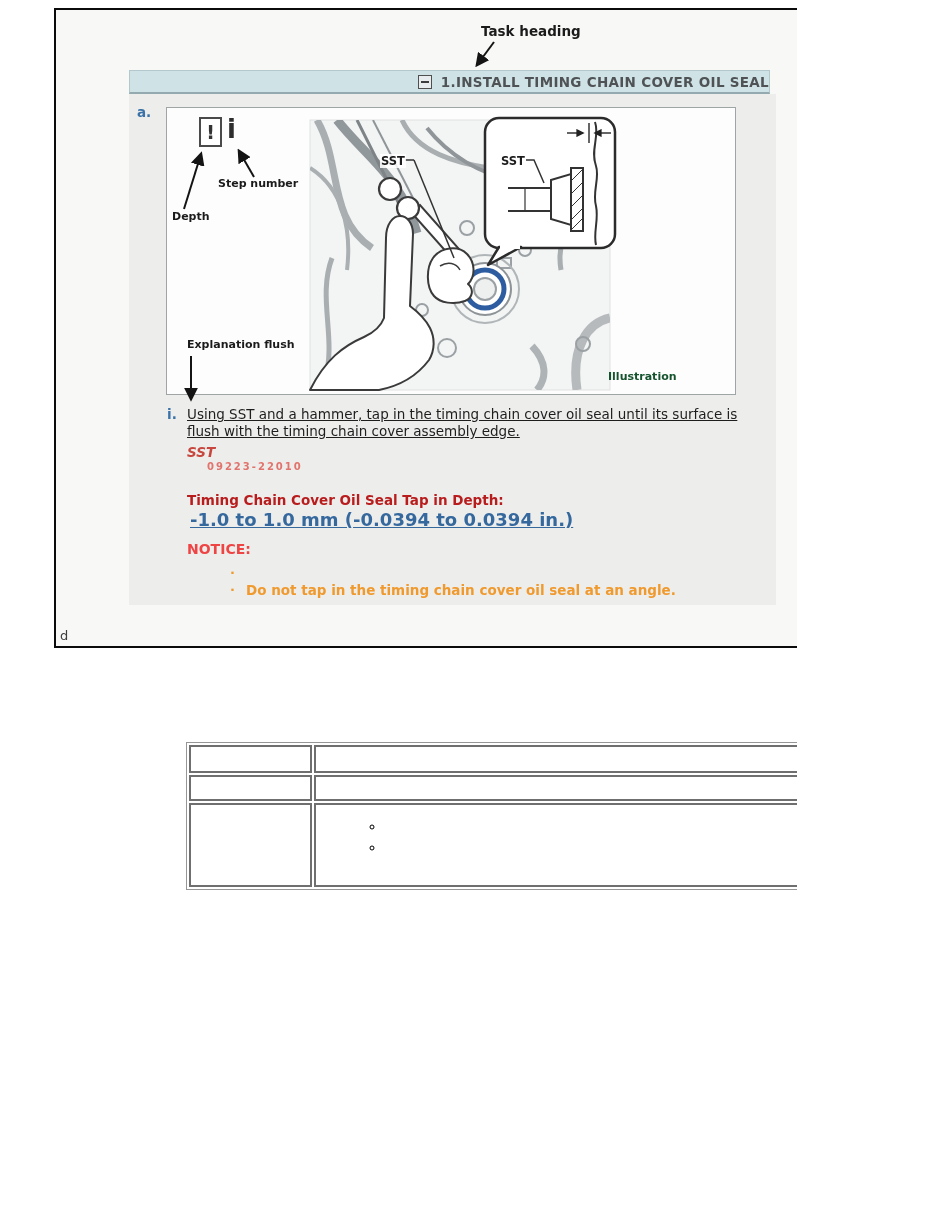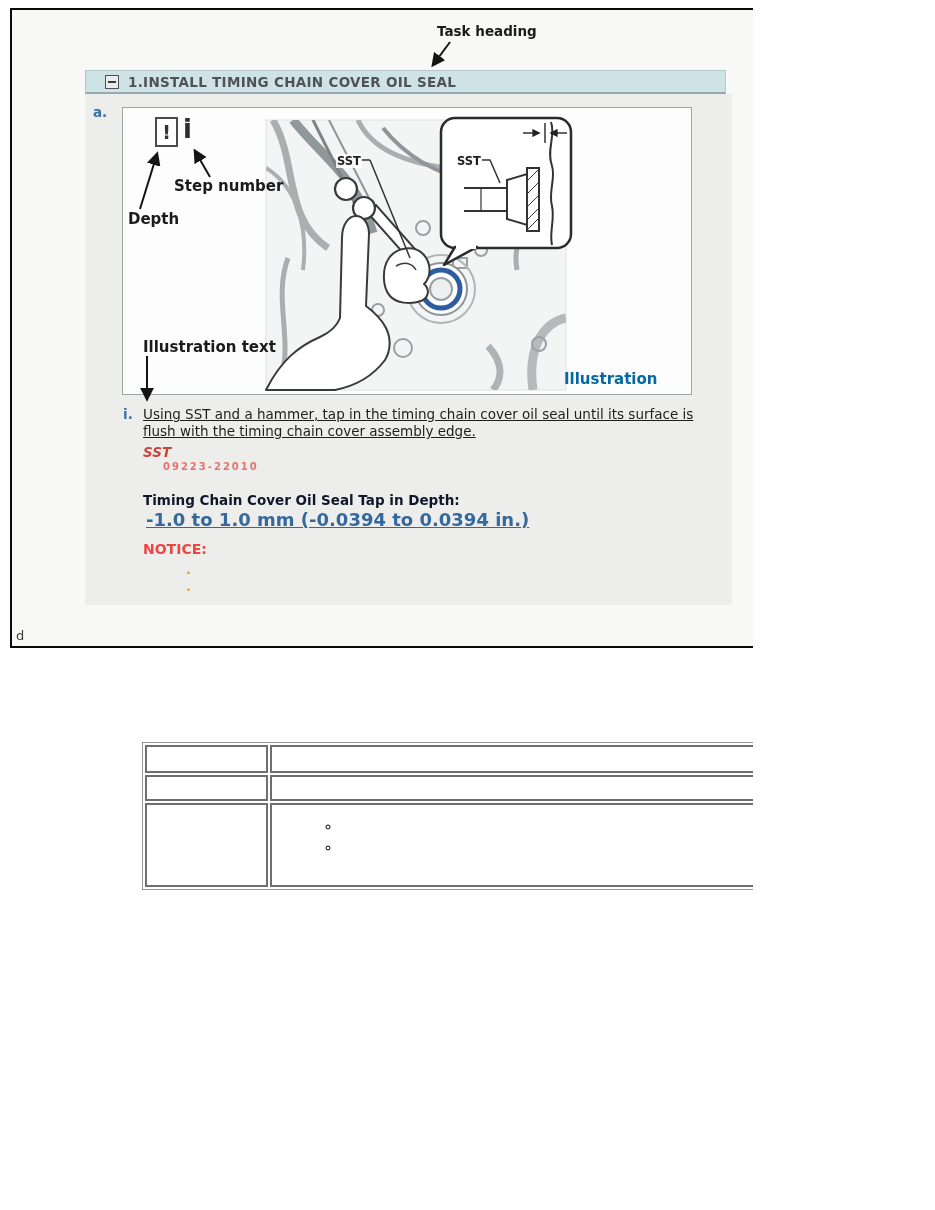--- a/index.html
+++ b/index.html
@@ -1,58 +1,58 @@
 <!DOCTYPE html>
 <html><head>
 <meta charset="utf-8">
 <style>
   html,body{margin:0;padding:0;background:#ffffff;}
   #page{position:relative;width:753px;height:1210px;background:#ffffff;
-        font-family:"DejaVu Sans","Liberation Sans",sans-serif;overflow:hidden;}
+        font-family:"DejaVu Sans","Liberation Sans",sans-serif;overflow:hidden;margin-left:44px;}
   .abs{position:absolute;}
 
   
   .figure-box{left:10px;top:8px;width:792px;height:636px;border:2px solid #0b0b0b;background:#f8f8f6;}
 
   
   .task-heading-label{left:437px;top:23px;font-size:13.5px;font-weight:600;color:#1b1b1b;}
 
   
   .header-bar{left:85px;top:70px;width:639px;height:21px;background:#cfe3e7;
               border:1px solid #b3c8cc;border-bottom:2px solid #93aab0;
-              display:flex;align-items:center;}
+              display:flex;align-items:center;justify-content:flex-end;}
   .collapse-icon{width:12px;height:12px;margin-left:19px;border:1px solid #4f4f4f;background:#e7edee;
                  display:flex;align-items:center;justify-content:center;}
   .collapse-icon .minus{width:8px;height:2px;background:#3d3d3d;}
   .task-title{margin-left:9px;font-size:13.5px;font-weight:700;color:#4f5355;letter-spacing:.3px;white-space:nowrap;}
 
   
   .content-panel{left:85px;top:94px;width:647px;height:511px;background:#ededec;}
   .step-letter{left:93px;top:104px;font-size:13.5px;font-weight:700;color:#3b73a8;}
 
   
   .illus-panel{left:122px;top:107px;width:568px;height:286px;background:#fdfdfd;border:1px solid #9fa4a4;}
   .symbol-box{left:32px;top:9px;width:19px;height:26px;border:2px solid #4a4a4a;color:#333;
               font-size:19px;font-weight:700;text-align:center;line-height:26px;background:#fff;}
   .i-glyph{left:60px;top:6px;font-size:26px;font-weight:600;color:#2d2d2d;}
-  .panel-label{font-size:15px;font-weight:600;color:#1b1b1b;white-space:nowrap;}
+  .panel-label{font-size:11px;font-weight:600;color:#1b1b1b;white-space:nowrap;}
   .lbl-step-number{left:51px;top:69px;}
   .lbl-symbol{left:5px;top:102px;}
   .lbl-explanation{left:20px;top:230px;}
-  .lbl-illustration{left:441px;top:262px;font-weight:600;color:#0369a1;}
+  .lbl-illustration{left:441px;top:262px;font-weight:600;color:#14532d;}
   .sst-tag{font-size:11.5px;font-weight:700;color:#1d1d1d;background:rgba(255,255,255,.85);padding:0 1px;}
   .lbl-sst-main{left:213px;top:46px;}
   .lbl-sst-inset{left:333px;top:46px;}
 
   
   .substep-marker{left:123px;top:406px;font-size:13.5px;font-weight:700;color:#3b73a8;}
   .substep-text{left:143px;top:406px;width:565px;font-size:13.5px;line-height:17px;color:#1e1e1e;text-decoration:underline;}
   .sst-heading{left:143px;top:444px;font-size:13.5px;font-weight:700;font-style:italic;color:#c7463e;}
   .sst-number{left:163px;top:461px;font-size:10px;font-weight:700;letter-spacing:2px;color:#e1746c;}
-  .spec-title{left:143px;top:492px;font-size:13.5px;font-weight:700;color:#0f172a;text-align:center;}
+  .spec-title{left:143px;top:492px;font-size:13.5px;font-weight:700;color:#b91c1c;text-align:center;}
   .spec-value{left:146px;top:509px;font-size:18px;font-weight:700;color:#35689d;text-decoration:underline;}
   .notice-heading{left:143px;top:541px;font-size:14px;font-weight:700;color:#ef4444;}
   .notice-dot{font-size:13px;font-weight:700;color:#f09a2e;}
   .dot1{left:186px;top:565px;} .dot2{left:186px;top:582px;}
   .notice-item{font-size:13.5px;font-weight:600;color:#f09a2e;white-space:nowrap;}
   .item1{left:202px;top:565px;} .item2{left:202px;top:582px;}
 
   .footer-d{left:16px;top:628px;font-size:13px;color:#3e3e3e;}
 
   
@@ -177,39 +177,40 @@
           <path d="M422,15 L422,35" stroke-width="1.5"></path>
         </g>
       </g>
     </svg>
 
     <div class="abs symbol-box">!</div>
     <span class="abs i-glyph">i</span>
 
     <span class="abs panel-label lbl-step-number">Step number</span>
     <span class="abs panel-label lbl-symbol">Depth</span>
-    <span class="abs panel-label lbl-explanation">Illustration text</span>
+    <span class="abs panel-label lbl-explanation">Explanation flush</span>
     <span class="abs panel-label lbl-illustration">Illustration</span>
 
     <span class="abs sst-tag lbl-sst-main">SST</span>
     <span class="abs sst-tag lbl-sst-inset">SST</span>
   </div>
 
   <span class="abs substep-marker">i.</span>
   <div class="abs substep-text">Using SST and a hammer, tap in the timing chain cover oil seal until its surface is flush with the timing chain cover assembly edge.</div>
 
   <span class="abs sst-heading">SST</span>
   <span class="abs sst-number">09223-22010</span>
 
   <span class="abs spec-title">Timing Chain Cover Oil Seal Tap in Depth:</span>
   <span class="abs spec-value">-1.0 to 1.0 mm (-0.0394 to 0.0394 in.)</span>
 
   <span class="abs notice-heading">NOTICE:</span>
   <span class="abs notice-dot dot1">·</span>
   <span class="abs notice-dot dot2">·</span>
+  <span class="abs notice-item item2">Do not tap in the timing chain cover oil seal at an angle.</span>
 
   <span class="abs footer-d">d</span>
 
   <table class="spec-table">
     <tbody>
         <tr class="r1">
       <td class="c1"></td>
       <td class="c2"></td>
     </tr>
     <tr class="r2">

